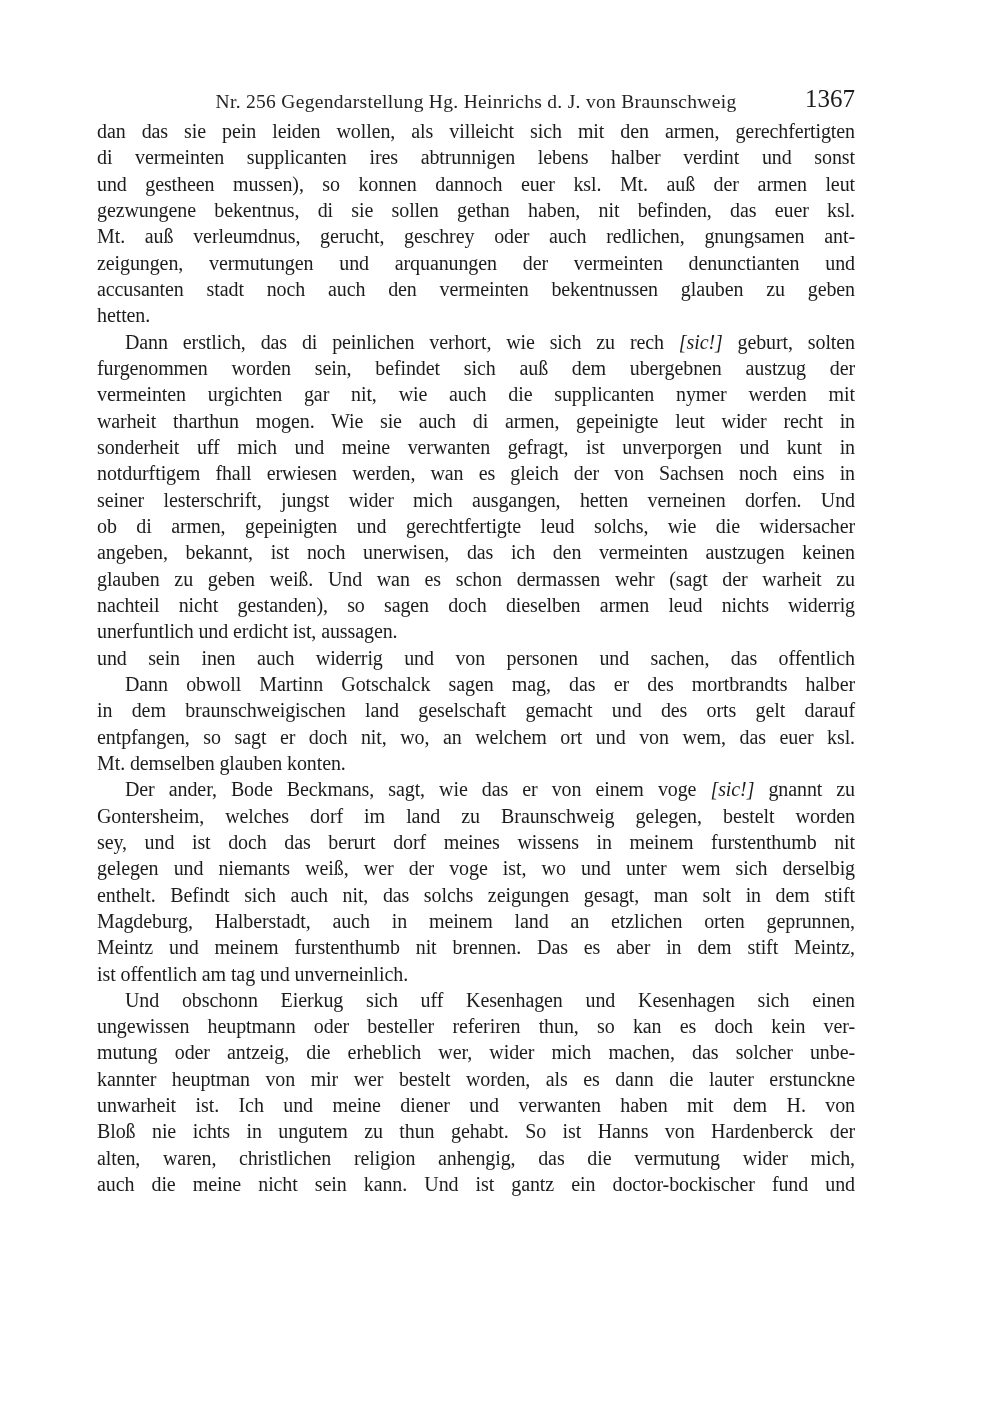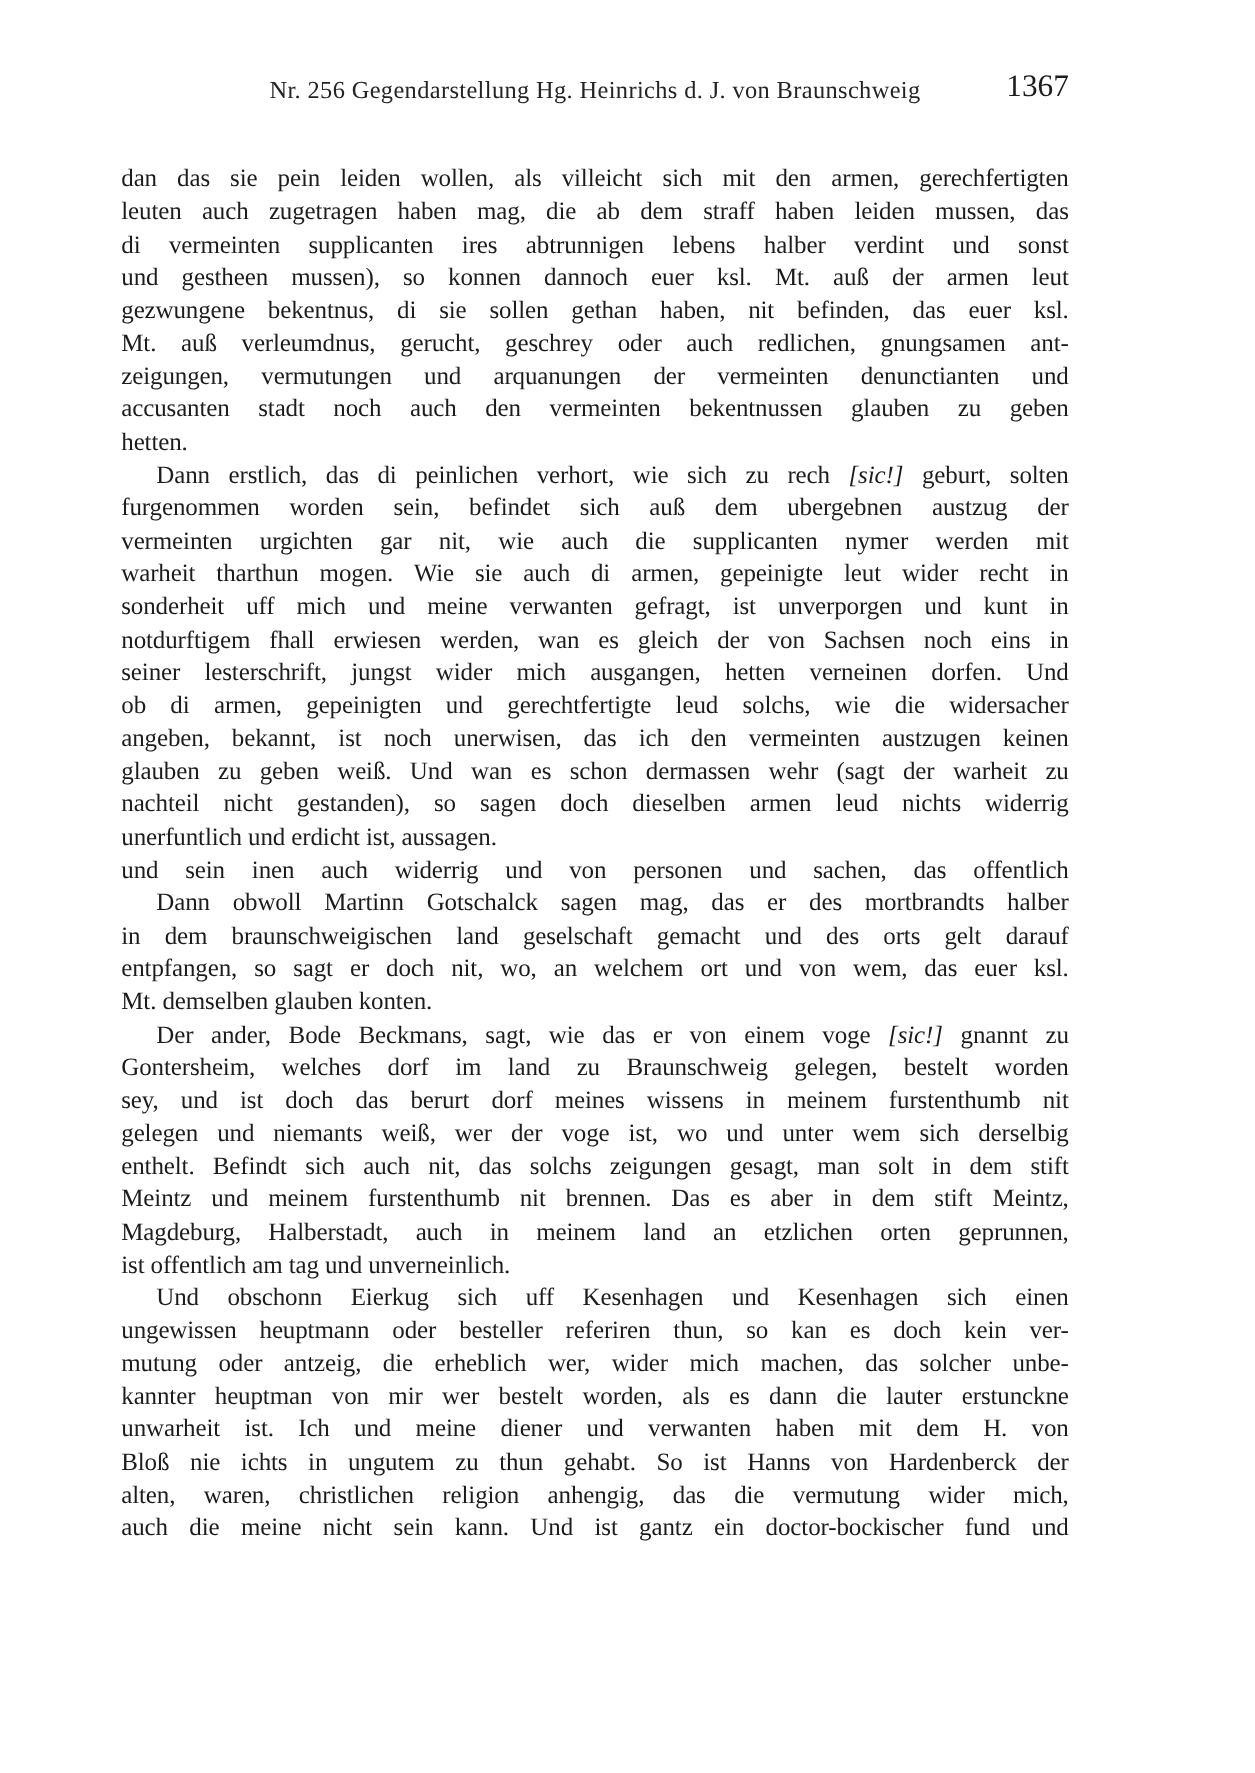--- a/index.html
+++ b/index.html
@@ -12,21 +12,21 @@
     width: 1004px;
     height: 1418px;
     background: #ffffff;
     font-family: "Liberation Serif", serif;
     color: #1c1c1c;
     overflow: hidden;
   }
   .header {
     position: absolute;
     left: 97px;
-    top: 59px;
+    top: 88px;
     width: 758px;
     height: 28px;
   }
   .running-title {
     text-align: center;
     font-size: 19.5px;
     letter-spacing: 0.3px;
     line-height: 28px;
     color: #242424;
   }
@@ -34,21 +34,21 @@
     position: absolute;
     right: 0;
     top: -3px;
     font-size: 25px;
     line-height: 28px;
     color: #1c1c1c;
   }
   .body-text {
     position: absolute;
     left: 97px;
-    top: 130px;
+    top: 118px;
     width: 758px;
     font-size: 20px;
     line-height: 26.33px;
     letter-spacing: -0.1px;
   }
   .paragraph { margin: 0; }
   .line { text-align: left; white-space: normal; }
   .line.justify {
     text-align: justify;
     text-align-last: justify;
@@ -61,21 +61,20 @@
 <body>
 
 <div class="page">
   <div class="header">
     <div class="running-title">Nr. 256 Gegendarstellung Hg. Heinrichs d. J. von Braunschweig</div>
     <div class="page-number">1367</div>
   </div>
   <div class="body-text">
       <div class="paragraph">
         <div class="line justify">dan das sie pein leiden wollen, als villeicht sich mit den armen, gerechfertigten</div>
-        <div class="line justify">leuten auch zugetragen haben mag, die ab dem straff haben leiden mussen, das</div>
         <div class="line justify">di vermeinten supplicanten ires abtrunnigen lebens halber verdint und sonst</div>
         <div class="line justify">und gestheen mussen), so konnen dannoch euer ksl. Mt. auß der armen leut</div>
         <div class="line justify">gezwungene bekentnus, di sie sollen gethan haben, nit befinden, das euer ksl.</div>
         <div class="line justify">Mt. auß verleumdnus, gerucht, geschrey oder auch redlichen, gnungsamen ant-</div>
         <div class="line justify">zeigungen, vermutungen und arquanungen der vermeinten denunctianten und</div>
         <div class="line justify">accusanten stadt noch auch den vermeinten bekentnussen glauben zu geben</div>
         <div class="line">hetten.</div>
       </div>
       <div class="paragraph">
         <div class="line justify indent">Dann erstlich, das di peinlichen verhort, wie sich zu rech <em>[sic!]</em> geburt, solten</div>
@@ -97,22 +96,22 @@
         <div class="line justify">in dem braunschweigischen land geselschaft gemacht und des orts gelt darauf</div>
         <div class="line justify">entpfangen, so sagt er doch nit, wo, an welchem ort und von wem, das euer ksl.</div>
         <div class="line">Mt. demselben glauben konten.</div>
       </div>
       <div class="paragraph">
         <div class="line justify indent">Der ander, Bode Beckmans, sagt, wie das er von einem voge <em>[sic!]</em> gnannt zu</div>
         <div class="line justify">Gontersheim, welches dorf im land zu Braunschweig gelegen, bestelt worden</div>
         <div class="line justify">sey, und ist doch das berurt dorf meines wissens in meinem furstenthumb nit</div>
         <div class="line justify">gelegen und niemants weiß, wer der voge ist, wo und unter wem sich derselbig</div>
         <div class="line justify">enthelt. Befindt sich auch nit, das solchs zeigungen gesagt, man solt in dem stift</div>
+        <div class="line justify">Magdeburg, Halberstadt, auch in meinem land an etzlichen orten geprunnen,</div>
         <div class="line justify">Meintz und meinem furstenthumb nit brennen. Das es aber in dem stift Meintz,</div>
-        <div class="line justify">Magdeburg, Halberstadt, auch in meinem land an etzlichen orten geprunnen,</div>
         <div class="line">ist offentlich am tag und unverneinlich.</div>
       </div>
       <div class="paragraph">
         <div class="line justify indent">Und obschonn Eierkug sich uff Kesenhagen und Kesenhagen sich einen</div>
         <div class="line justify">ungewissen heuptmann oder besteller referiren thun, so kan es doch kein ver-</div>
         <div class="line justify">mutung oder antzeig, die erheblich wer, wider mich machen, das solcher unbe-</div>
         <div class="line justify">kannter heuptman von mir wer bestelt worden, als es dann die lauter erstunckne</div>
         <div class="line justify">unwarheit ist. Ich und meine diener und verwanten haben mit dem H. von</div>
         <div class="line justify">Bloß nie ichts in ungutem zu thun gehabt. So ist Hanns von Hardenberck der</div>
         <div class="line justify">alten, waren, christlichen religion anhengig, das die vermutung wider mich,</div>

